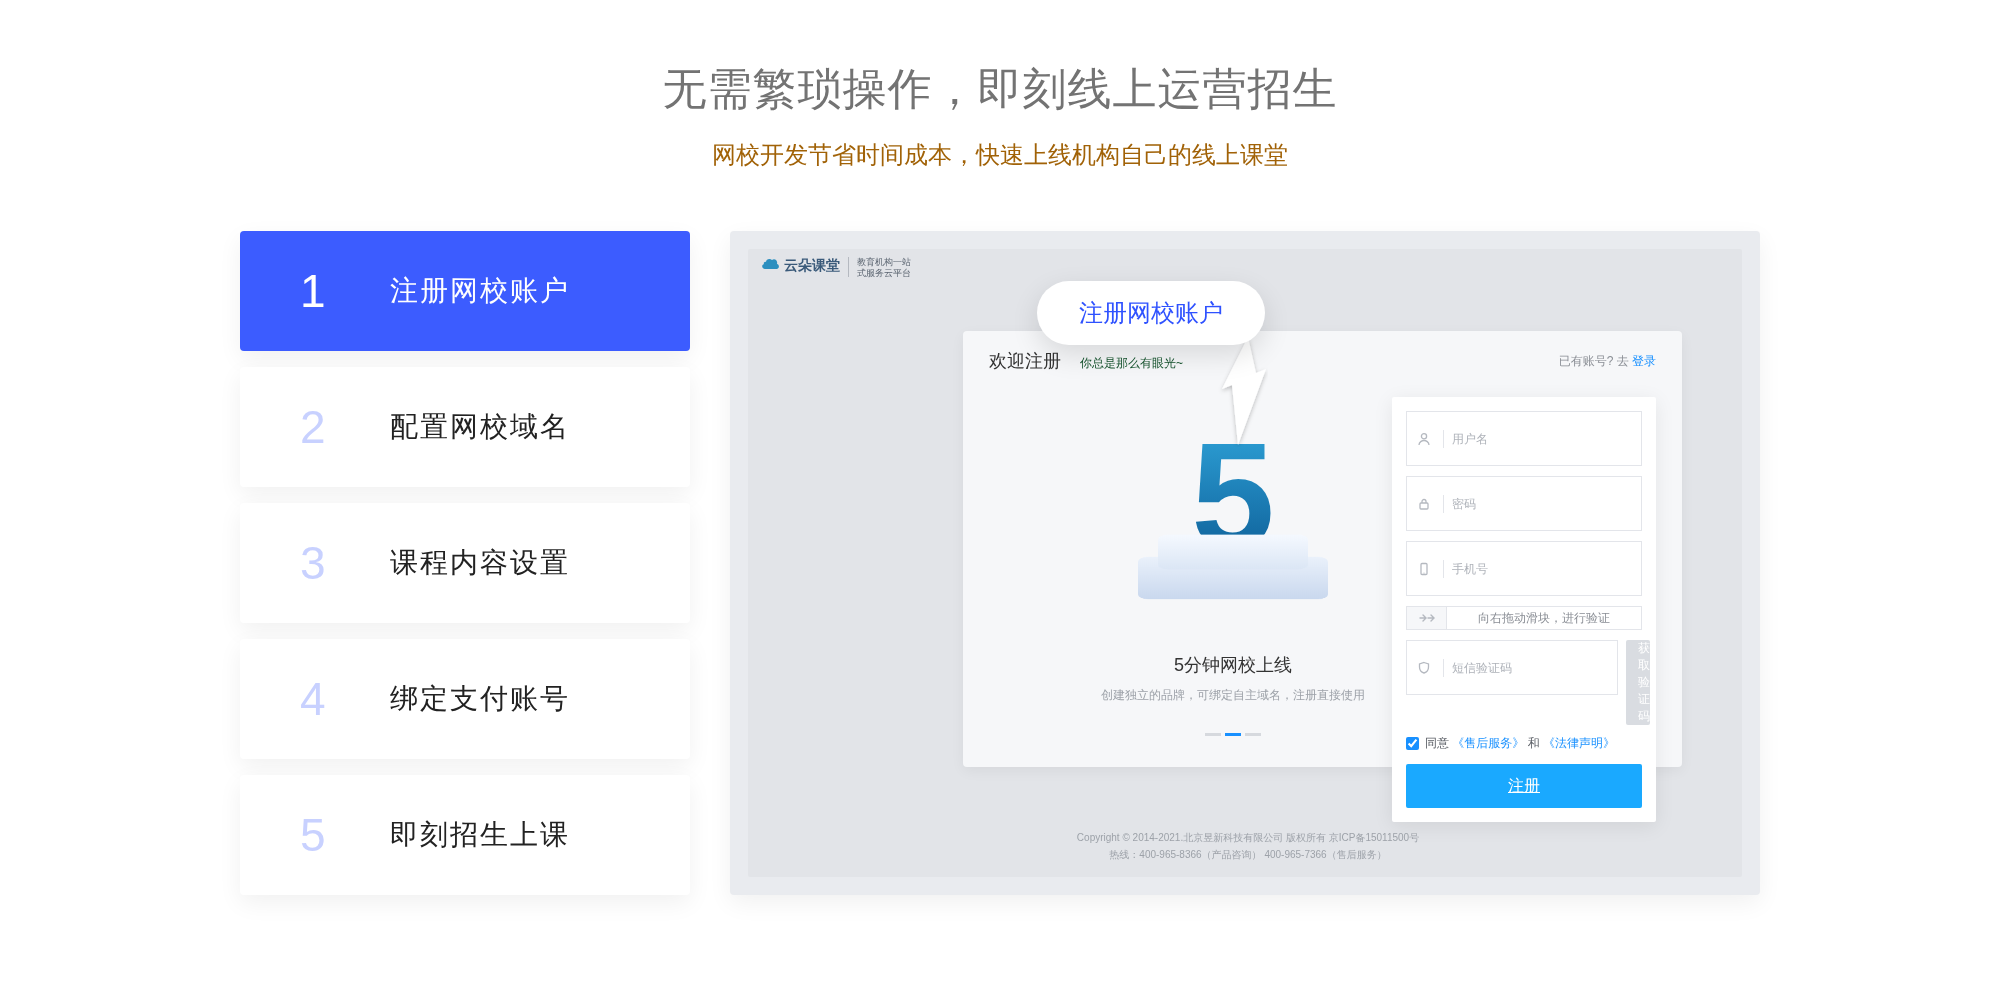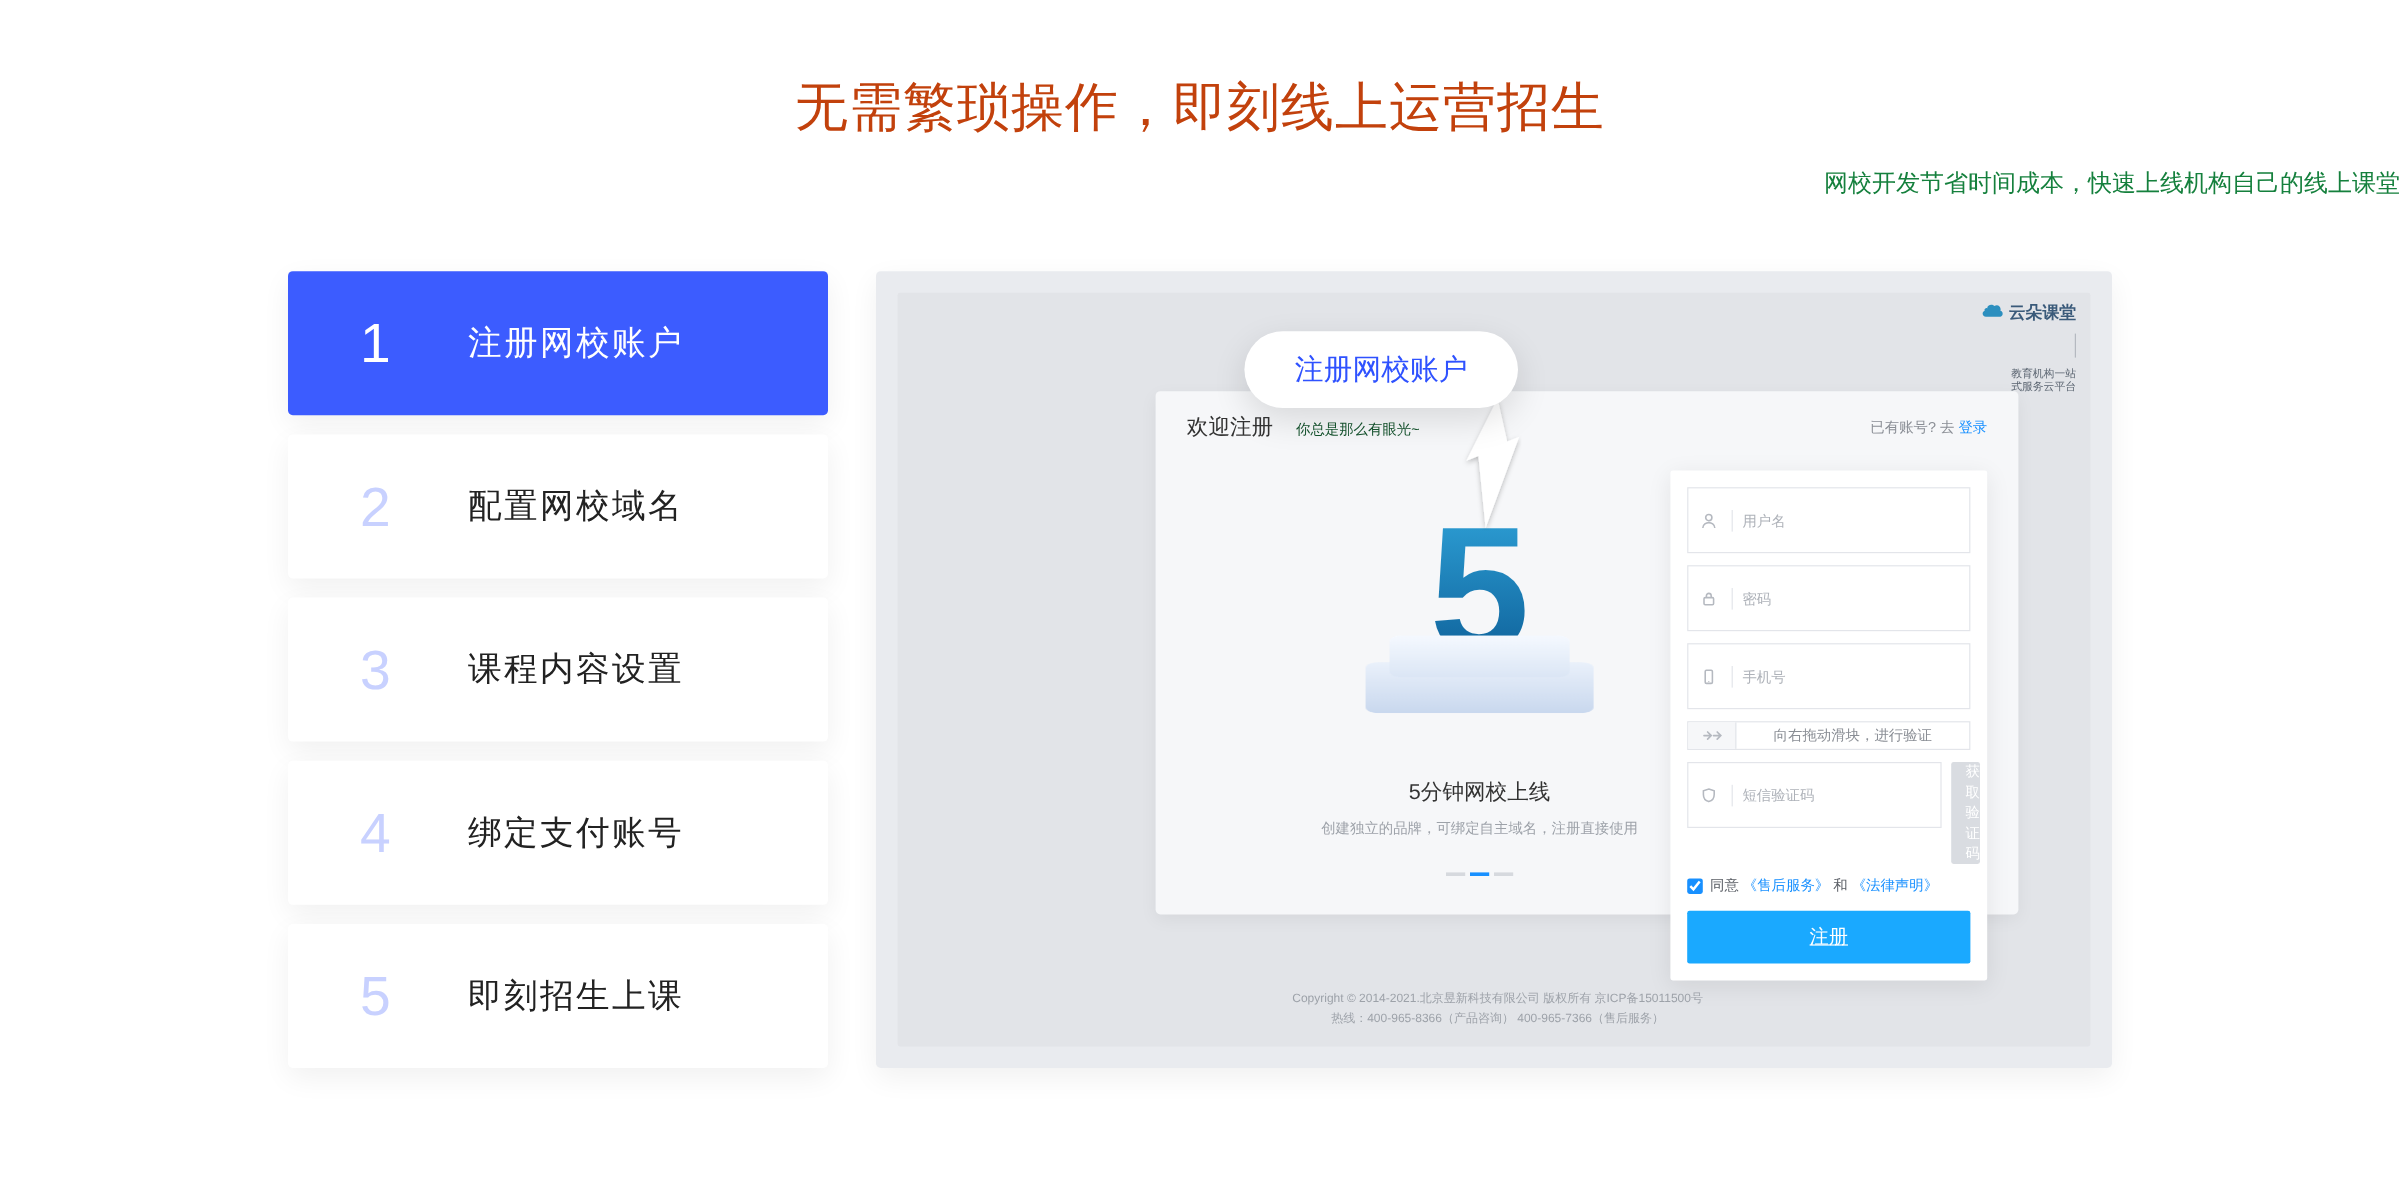--- a/index.html
+++ b/index.html
@@ -5,22 +5,22 @@
 * { margin: 0; padding: 0; box-sizing: border-box; }
 body {
   font-family: -apple-system, BlinkMacSystemFont, "PingFang SC", "Microsoft YaHei", sans-serif;
   background: #fff;
   width: 2000px;
   height: 995px;
   overflow: hidden;
 }
 
 .page-header { text-align: center; padding-top: 60px; }
-.page-title { font-size: 44px; font-weight: 500; color: #c2410c; letter-spacing: 1px; }
-.page-subtitle { font-size: 20px; color: #15803d; margin-top: 20px; text-align: right; }
+.page-title { font-size: 44px; font-weight: 500; color: #737373; letter-spacing: 1px; }
+.page-subtitle { font-size: 24px; color: #a16207; margin-top: 20px; }
 
 .content-wrap {
   display: flex;
   gap: 40px;
   margin: 60px auto 0;
   width: 1520px;
 }
 
 .steps-col { width: 450px; display: flex; flex-direction: column; gap: 16px; }
 .step-item {
@@ -49,21 +49,21 @@
   padding: 18px;
 }
 .mock-app {
   background: #e2e4e8;
   width: 100%;
   height: 100%;
   position: relative;
   border-radius: 2px;
 }
 
-.mock-logo-row { display: flex; align-items: flex-end; padding: 8px 12px; gap: 8px; flex-direction: column; }
+.mock-logo-row { display: flex; align-items: flex-start; padding: 8px 12px; gap: 8px; }
 .mock-logo {
   display: inline-flex; align-items: center;
   font-size: 14px; font-weight: 600; color: #3a5a7a;
 }
 .mock-logo svg { margin-right: 4px; }
 .mock-logo-sep { width: 1px; height: 20px; background: #b5b9c0; }
 .mock-logo-sub { font-size: 9px; color: #5a6470; line-height: 1.2; }
 
 .mock-card {
   position: absolute;

